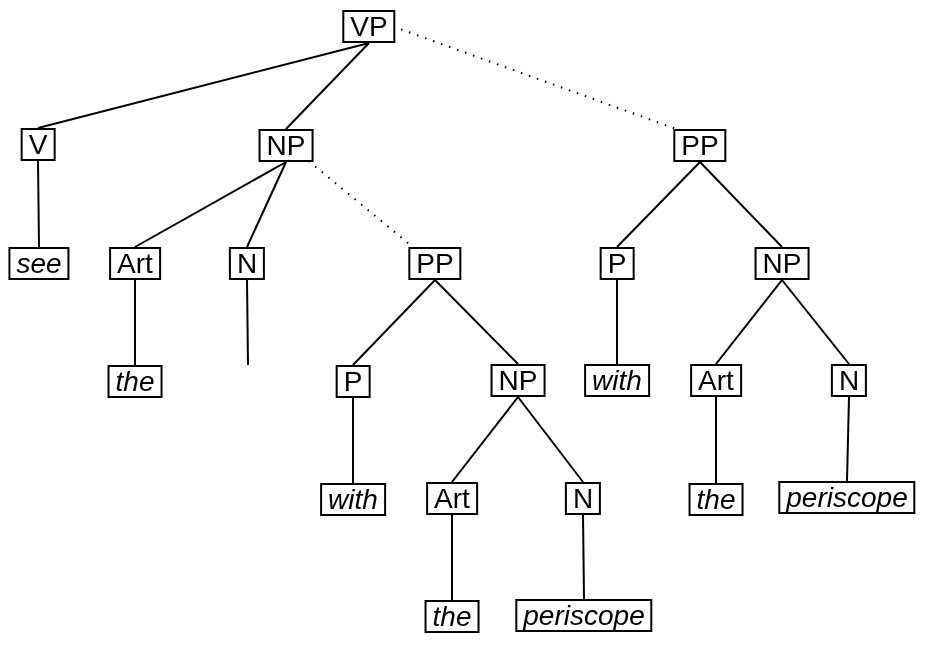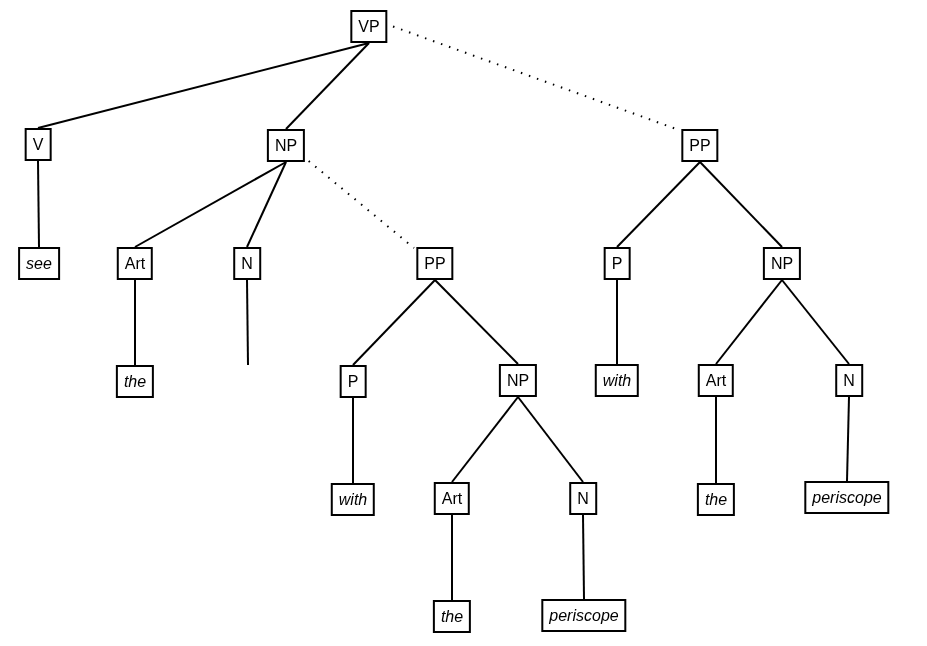--- a/index.html
+++ b/index.html
@@ -29,21 +29,21 @@
     width: 927px;
     height: 646px;
   }
   .node {
     position: absolute;
     transform: translateX(-50%);
     box-sizing: border-box;
     background: var(--box-fill, #ffffff);
     border: 2px solid var(--box-border, #000000);
     color: var(--text, #000000);
-    font-size: 16px;
+    font-size: 28px;
     line-height: 29px;
     padding: 0 6px;
     white-space: nowrap;
     text-align: center;
   }
   .node.terminal {
     font-style: italic;
   }
 </style>
 </head>

